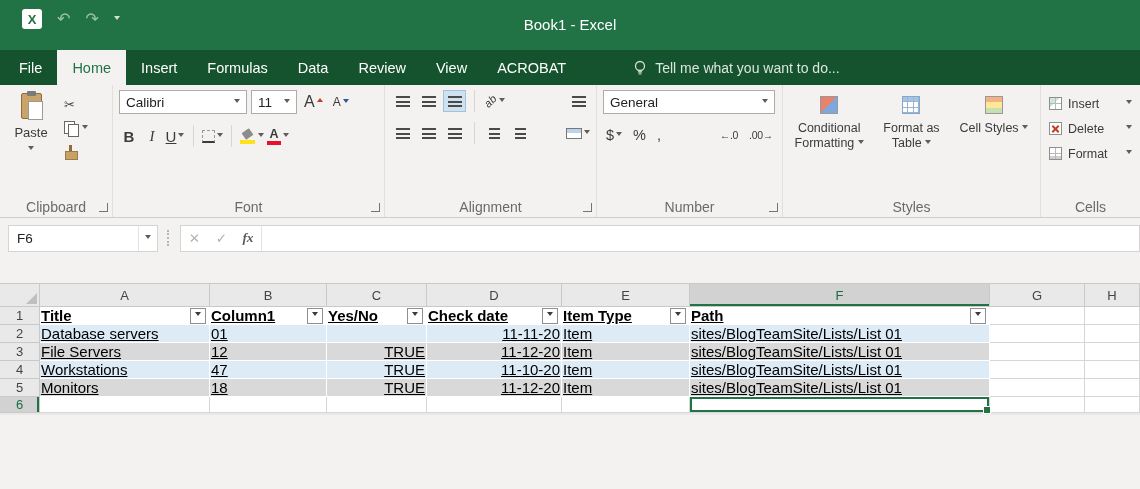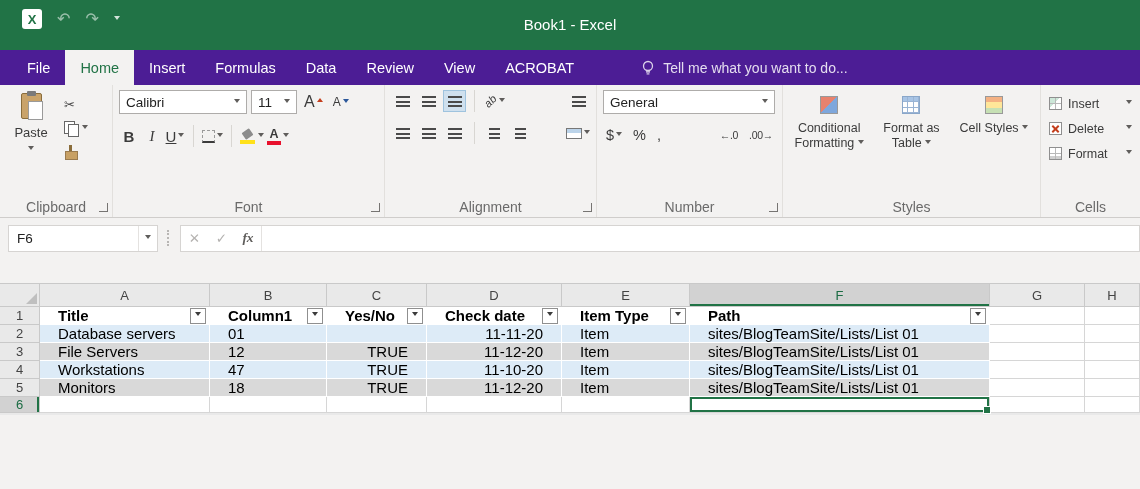--- a/index.html
+++ b/index.html
@@ -12,21 +12,21 @@
   .vsep{width:1px;height:22px;background:#d8d6d2;margin:0 5px;flex:none;}
 
   
   .titlebar{height:50px;background:#217346;position:relative;}
   .qat{position:absolute;left:22px;top:9px;display:flex;align-items:center;gap:15px;}
   .applogo{width:20px;height:20px;background:#fff;border-radius:3px;color:#217346;font-weight:bold;font-size:13px;display:flex;align-items:center;justify-content:center;}
   .qbtn{color:rgba(255,255,255,.55);font-size:16px;line-height:1;}
   .apptitle{position:absolute;left:0;right:0;top:16px;text-align:center;color:#fff;font-size:15px;}
 
   
-  .tabrow{height:35px;background:#4c1d95;display:flex;align-items:stretch;padding-left:12px;}
+  .tabrow{height:35px;background:#14532d;display:flex;align-items:stretch;padding-left:4px;}
   .tab{display:flex;align-items:center;padding:0 15px;color:#fff;font-size:14.5px;white-space:nowrap;}
   .tab.active{background:#f3f2f1;color:#217346;}
   .tellme{display:flex;align-items:center;gap:8px;color:rgba(255,255,255,.85);font-size:14px;margin-left:42px;padding:0 10px;white-space:nowrap;}
 
   
   .ribbon{height:133px;background:#f3f2f1;display:flex;border-bottom:1px solid #cfcdcb;}
   .rgroup{position:relative;padding:5px 6px 18px;flex:none;}
   .rgroup+.rgroup{border-left:1px solid #e2e0dd;}
   .rlabel{position:absolute;bottom:2px;left:0;right:0;text-align:center;font-size:14px;color:#6a6a6a;}
   .launcher{position:absolute;bottom:5px;right:4px;width:9px;height:9px;border-right:1.5px solid #767472;border-bottom:1.5px solid #767472;}
@@ -131,21 +131,21 @@
   .sheet{background:#fff;}
   table.grid{border-collapse:separate;border-spacing:0;table-layout:fixed;width:1140px;}
   .grid th,.grid td{overflow:hidden;white-space:nowrap;}
   .ch{height:24px;background:#E9E9E9;border-top:1px solid #C9C9C9;border-right:1px solid #C9C9C9;border-bottom:1px solid #C9C9C9;font-weight:normal;font-size:13px;color:#444;text-align:center;}
   .corner{height:24px;background:#E9E9E9;border-top:1px solid #C9C9C9;border-right:1px solid #C9C9C9;border-bottom:1px solid #C9C9C9;position:relative;}
   .corner::after{content:"";position:absolute;right:2px;bottom:2px;border-left:11px solid transparent;border-bottom:11px solid #BFBFBF;}
   .rh{width:40px;background:#E9E9E9;border-right:1px solid #C9C9C9;border-bottom:1px solid #C9C9C9;font-weight:normal;font-size:13px;color:#444;text-align:center;}
   .ch.sel,.rh.sel{background:#D2D2D2;color:#1B6C43;}
   .ch.sel{box-shadow:inset 0 -2px 0 #217346;}
   .rh.sel{box-shadow:inset -2px 0 0 #217346;}
-  .grid td{height:14px;font-size:15px;color:#000;padding:0 18px;border-right:1px solid #D6D6D6;border-bottom:1px solid #D6D6D6;background:#fff;}
+  .grid td{height:14px;font-size:15px;color:#000;padding:0 1px;border-right:1px solid #D6D6D6;border-bottom:1px solid #D6D6D6;background:#fff;text-decoration:underline;}
   .hcell{background:#5B9BD5;color:#fff;font-weight:bold;font-size:14.5px;position:relative;border-right:1px solid #fff !important;border-bottom:1px solid #fff !important;padding-right:22px !important;}
   .band-a .dc{background:#DDEBF7;border-right:1px solid #fff;border-bottom:1px solid #fff;}
   .band-b .dc{background:#D9D9D9;border-right:1px solid #fff;border-bottom:1px solid #fff;}
   .ar{text-align:right;}
   .filter{position:absolute;right:3px;top:50%;transform:translateY(-50%);width:16px;height:16px;background:#fff;border:1px solid #8f8f8f;display:flex;align-items:center;justify-content:center;}
   .filter .caret{border-top-color:#3b3b3b;margin:0;}
   .selcell{box-shadow:inset 0 0 0 2px #217346;position:relative;overflow:visible !important;}
   .selcell::after{content:"";position:absolute;right:-2px;bottom:-2px;width:6px;height:6px;background:#217346;border:1px solid #fff;z-index:2;}
   .bottomstrip{height:2px;background:#E9E9E9;}
 </style>

